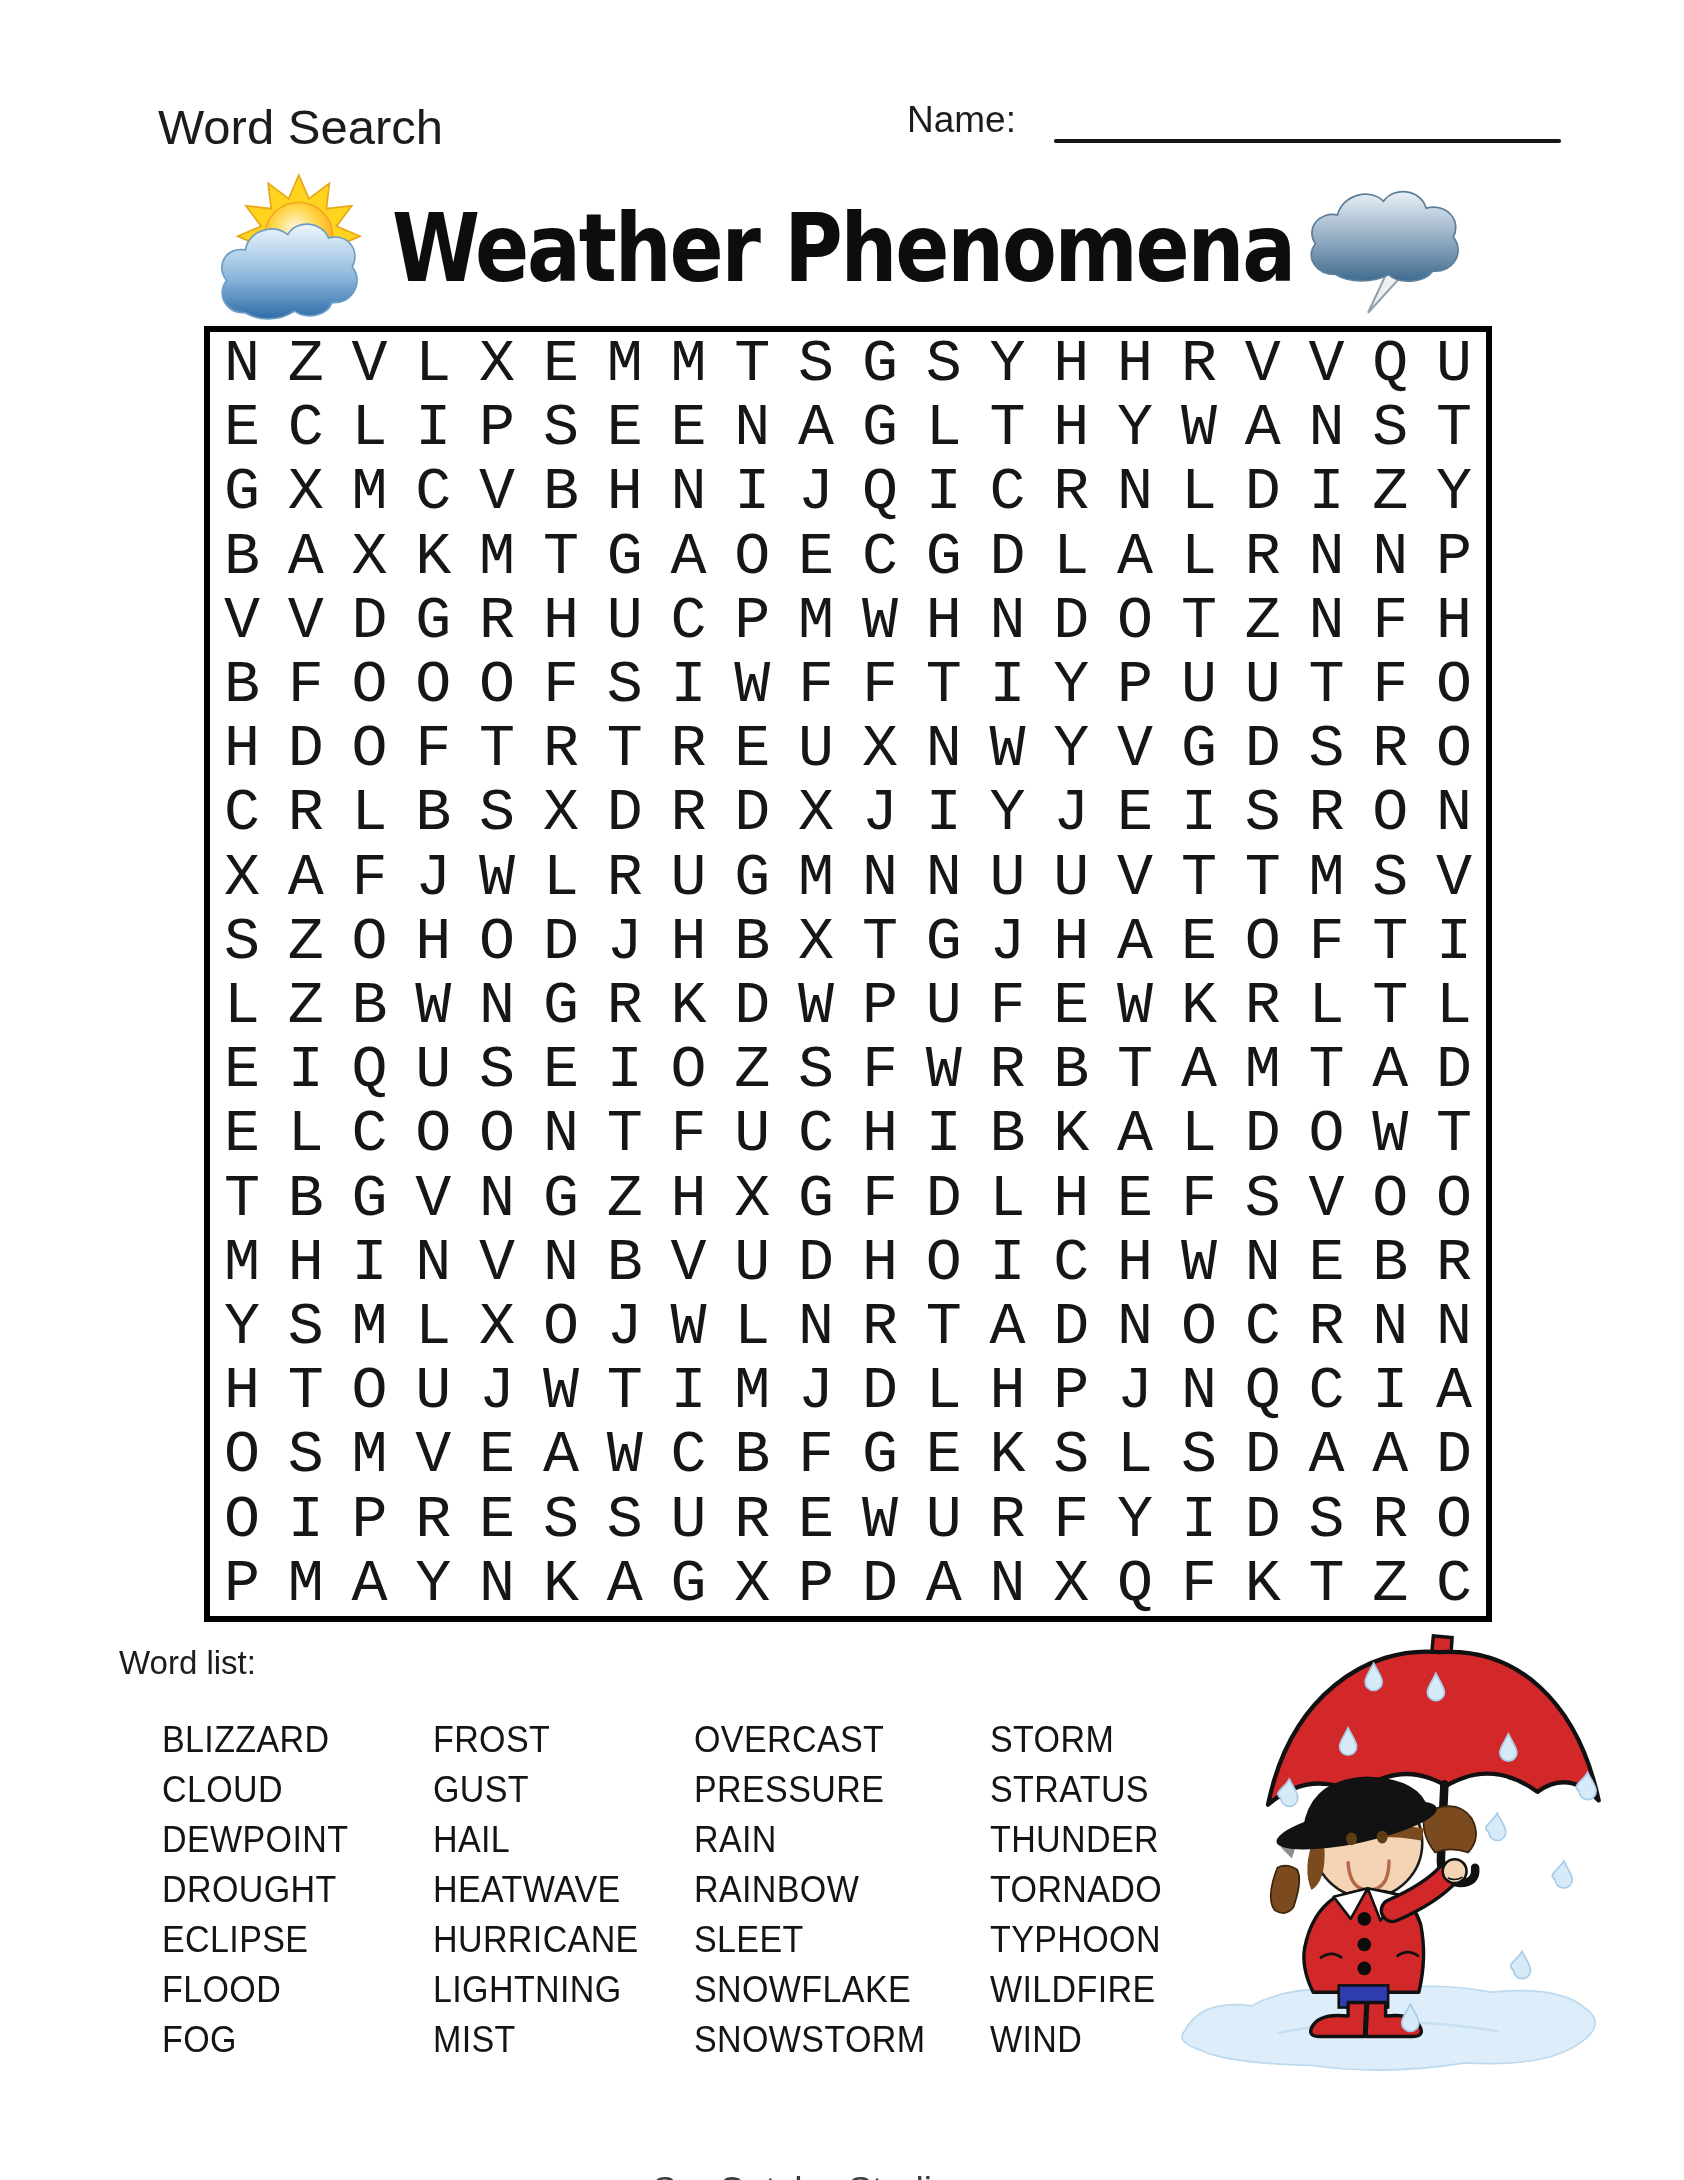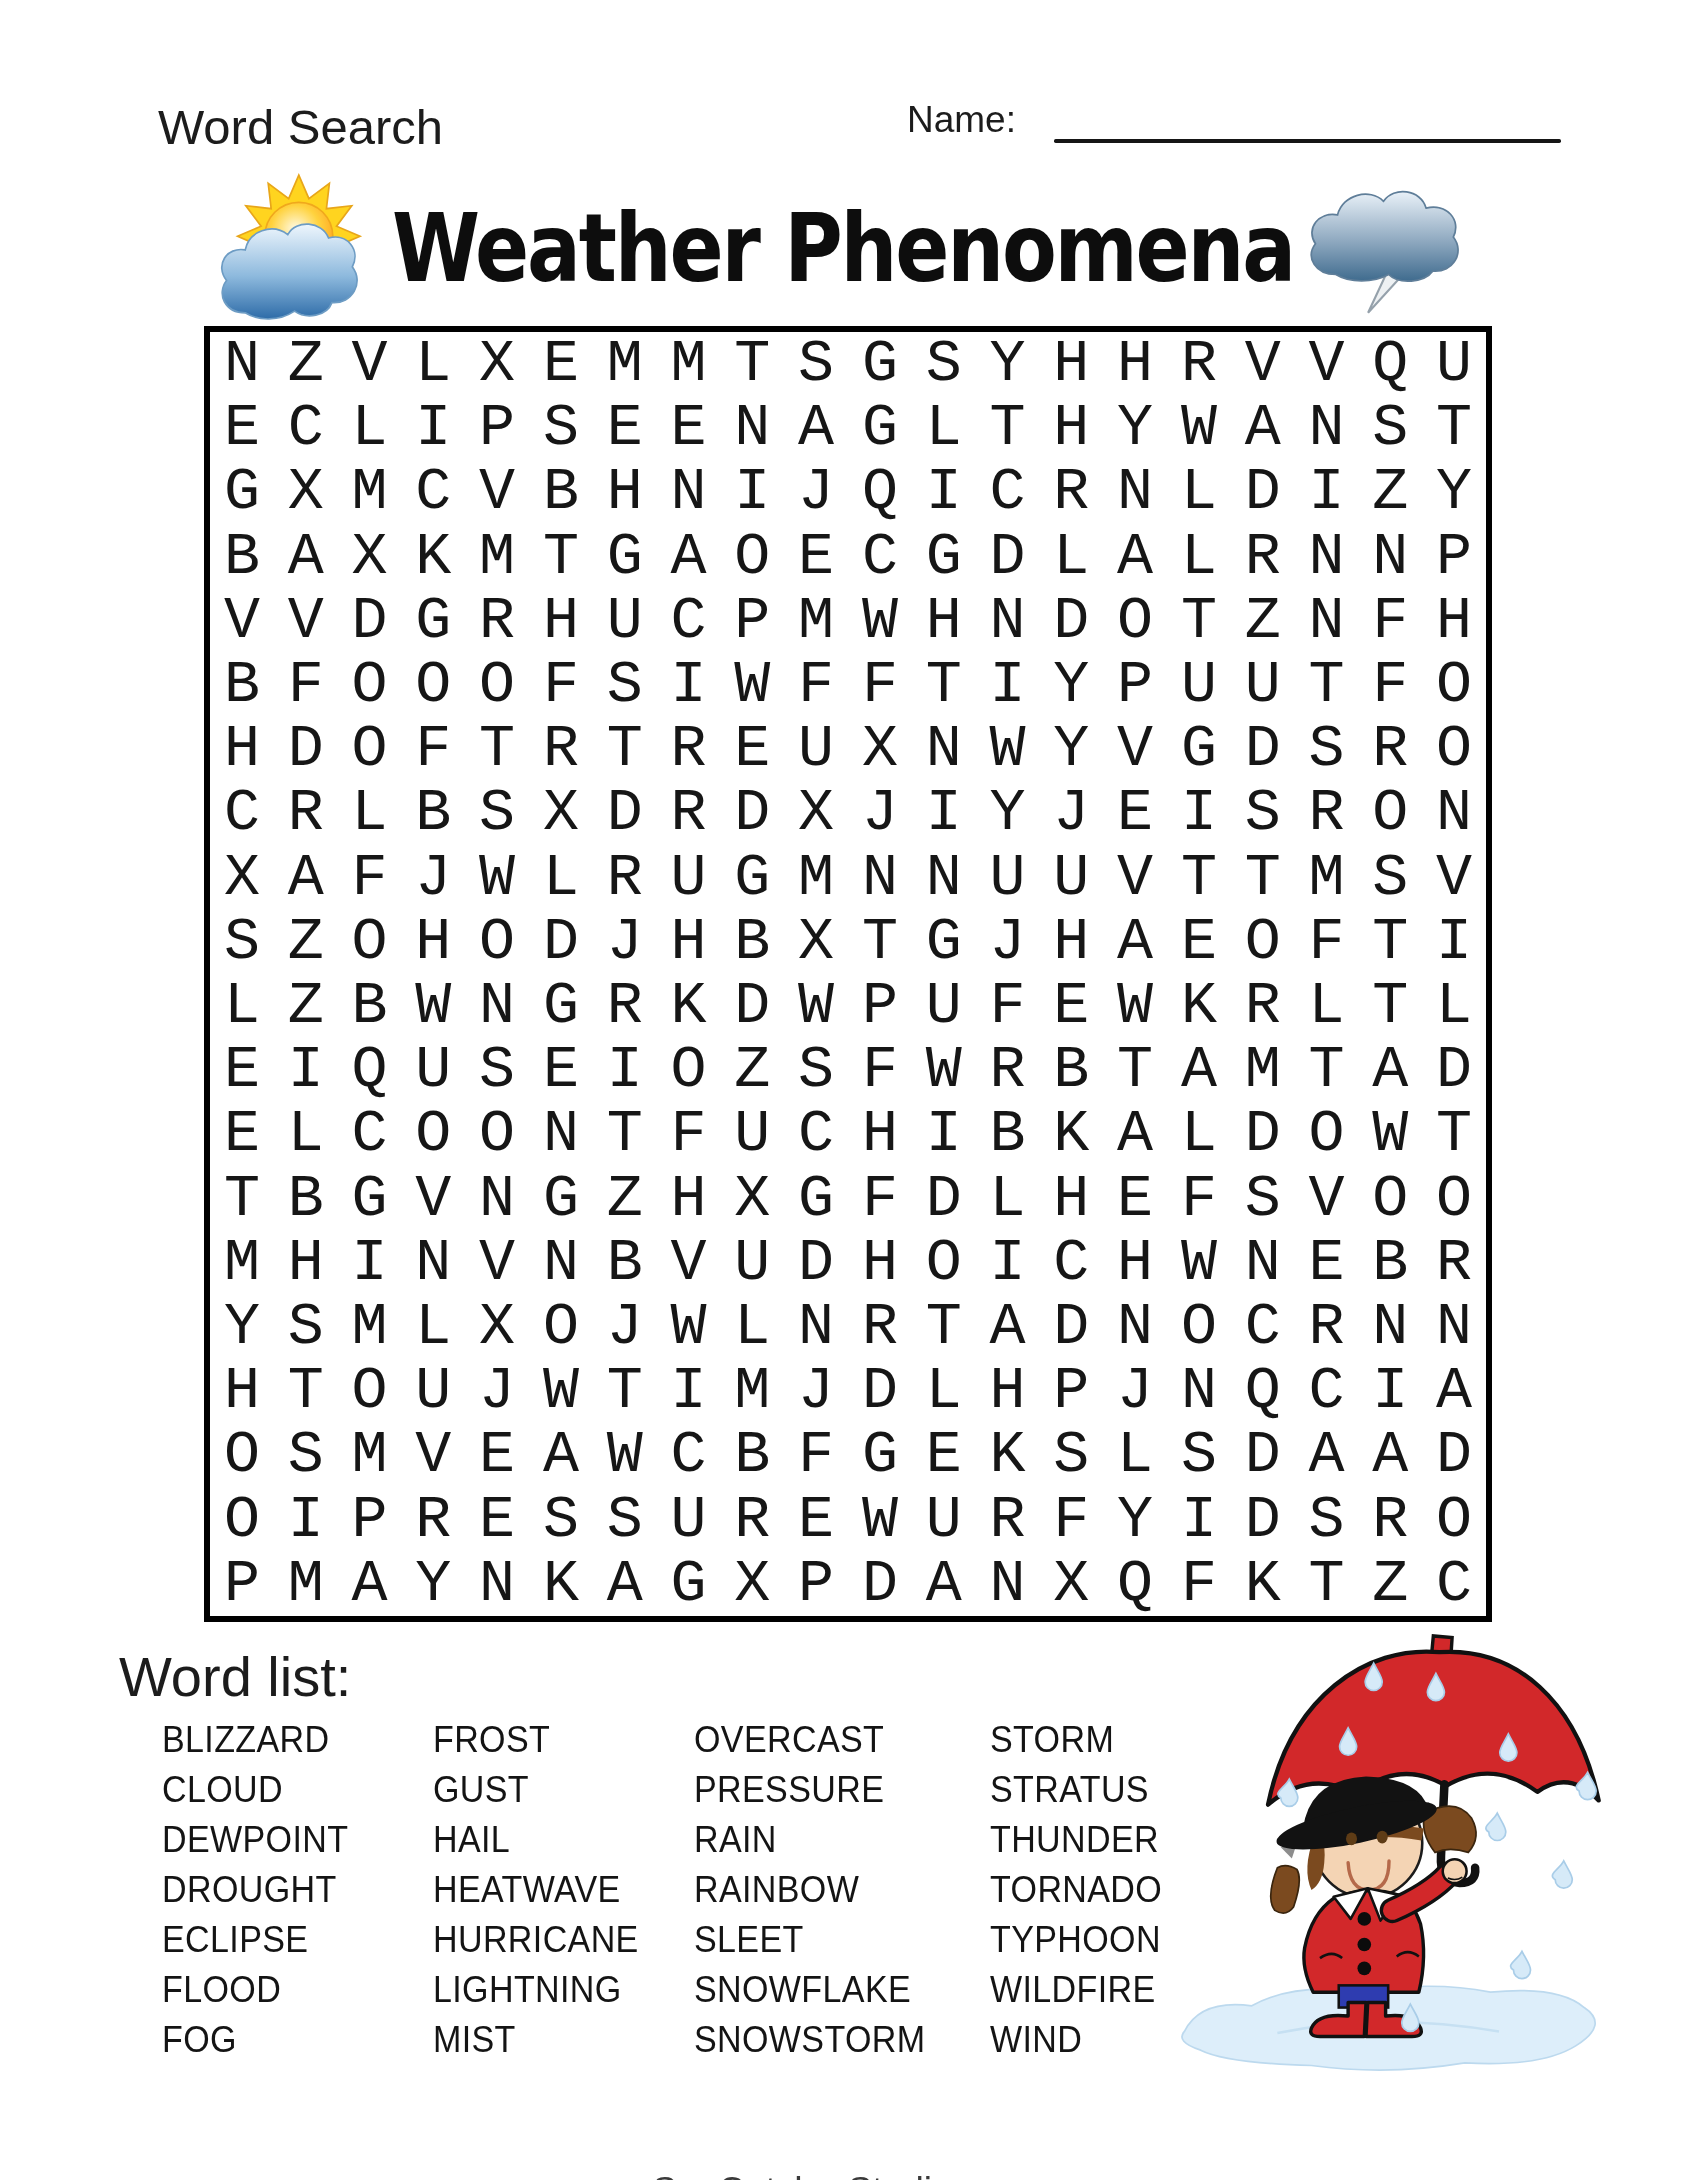--- a/index.html
+++ b/index.html
@@ -19,21 +19,21 @@
   .icon-storm{position:absolute;left:1295px;top:135px;width:183px;height:145px;}
 
   
   .letter-grid{position:absolute;left:204px;top:282px;width:1288px;height:1296px;border:6.8px solid var(--grid-border,#000);
     box-sizing:border-box;display:grid;grid-template-columns:repeat(20,1fr);grid-template-rows:repeat(20,1fr);
     background:#fff;}
   .grid-cell{display:flex;align-items:center;justify-content:center;
     font-family:"Liberation Mono",monospace;font-size:60px;font-weight:400;color:#161616;line-height:1;}
 
   
-  .word-list-title{position:absolute;left:119px;top:1600px;font-size:56px;font-weight:400;color:#1c1c1c;}
+  .word-list-title{position:absolute;left:119px;top:1600px;font-size:33px;font-weight:400;color:#1c1c1c;}
   .word-col{position:absolute;top:1671px;transform:scaleX(0.92);transform-origin:left top;}
   .word-col .word-item{font-size:37px;line-height:50px;font-weight:400;color:#141414;letter-spacing:0.4px;}
   .word-col-1{left:162px;} .word-col-2{left:433px;} .word-col-3{left:694px;} .word-col-4{left:990px;}
 
   
   .umbrella-girl{position:absolute;left:1175px;top:1580px;width:486px;height:554px;}
 
   
   .footer-site{position:absolute;left:50%;top:2126px;transform:translateX(-50%);
     font-size:37px;color:var(--footer-gray,#3a3a3a);font-weight:400;}

